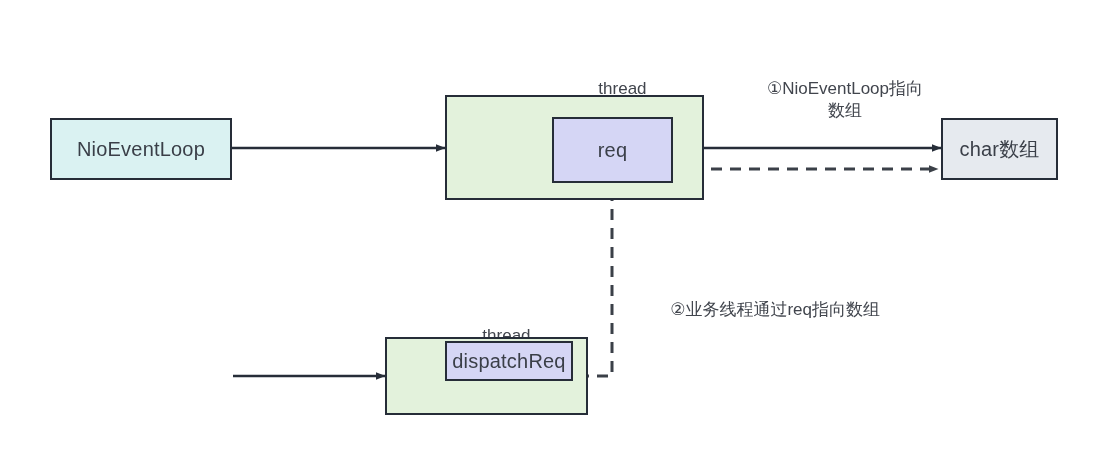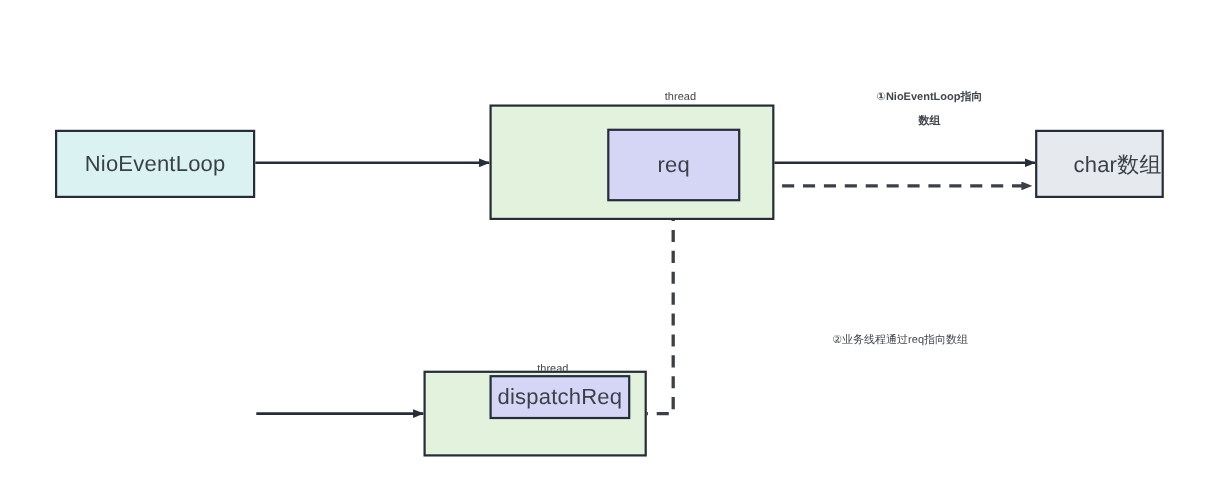--- a/index.html
+++ b/index.html
@@ -30,21 +30,21 @@
     white-space: nowrap;
   }
   .node.cyan   { background: #daf2f2; }
   .node.green  { background: #e3f2dc; }
   .node.purple { background: #d5d6f5; }
   .node.gray   { background: #e6eaef; }
 
   .free-label {
     position: absolute;
     color: #41454d;
-    font-size: 10px;
+    font-size: 17px;
     line-height: 22px;
     text-align: center;
     white-space: pre;
   }
   svg.edges {
     position: absolute;
     left: 0;
     top: 0;
     width: 1103px;
     height: 451px;
@@ -84,23 +84,23 @@
   <div class="free-label" style="left:558px; top:56px; width:110px;">
     <span>thread</span>
   </div>
 
   <div class="node green" style="left:445px; top:95px; width:259px; height:105px;"></div>
 
   <div class="node purple" style="left:552px; top:117px; width:121px; height:66px;">
     <span>req</span>
   </div>
 
-  <div class="free-label" style="left:735px; top:78px; width:220px;font-weight:bold;"><span>①NioEventLoop指向</span><br><span>数组</span></div>
+  <div class="free-label" style="left:735px; top:78px; width:220px;"><span>①NioEventLoop指向</span><br><span>数组</span></div>
 
-  <div class="node gray" style="left:941px; top:118px; width:117px; height:62px;justify-content:flex-end;">
+  <div class="node gray" style="left:941px; top:118px; width:117px; height:62px;">
     <span>char数组</span>
   </div>
 
   <div class="free-label" style="left:640px; top:277px; width:240px; text-align:right;">
     <span>②业务线程通过req指向数组</span>
   </div>
 
 
   <div class="free-label" style="left:442px; top:303px; width:110px;">
     <span>thread</span>

